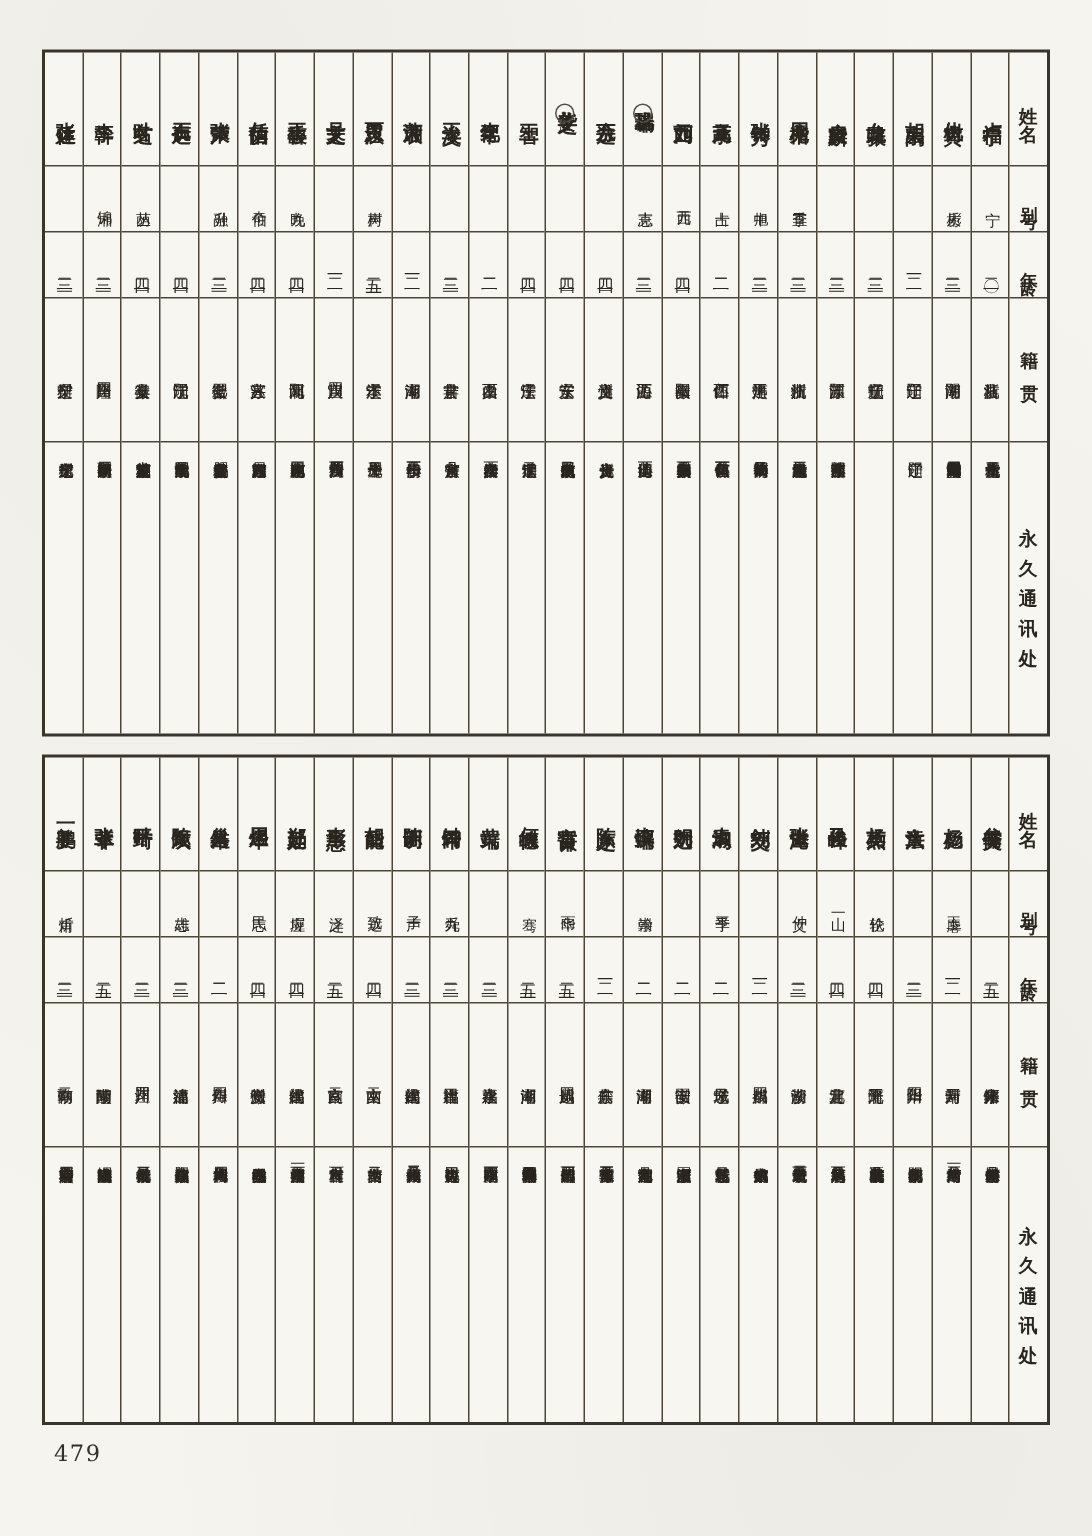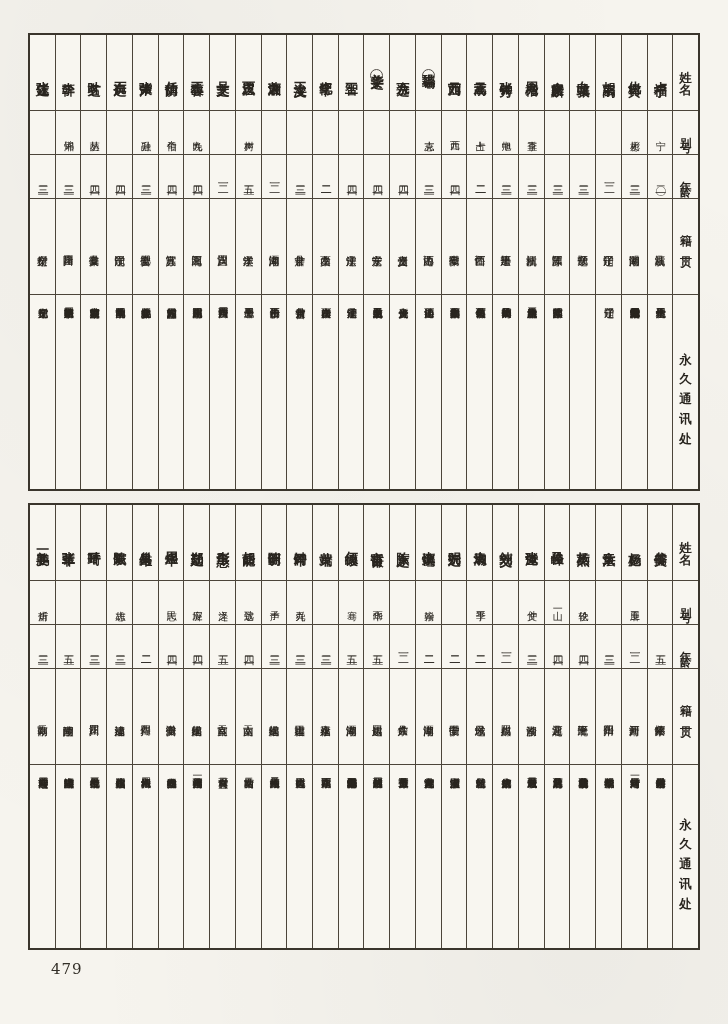--- a/index.html
+++ b/index.html
@@ -45,21 +45,21 @@
   .head .alias {letter-spacing:5px;font-size:11.5px;}
   .head .age   {letter-spacing:5px;font-size:11.5px;}
   .head .native{letter-spacing:22px;font-size:12px;}
   .head .addr  {letter-spacing:20px;justify-content:center;padding-top:0;font-size:12.5px;}
   .note{
     display:inline-block;width:11px;height:11px;line-height:11px;
     border:1px solid #55504a;border-radius:50%;
     font-size:7.5px;font-weight:400;text-align:center;margin-top:3px;
   }
   .pageno{
-    position:absolute;left:51px;top:960px;
+    position:absolute;left:36px;top:960px;
     font-size:15px;color:#332f28;letter-spacing:1px;
     font-family:"DejaVu Serif","Liberation Serif",serif;
   }
 </style>
 </head>
 <body>
 
 <div class="page">
 
   <div class="tbl t0">

